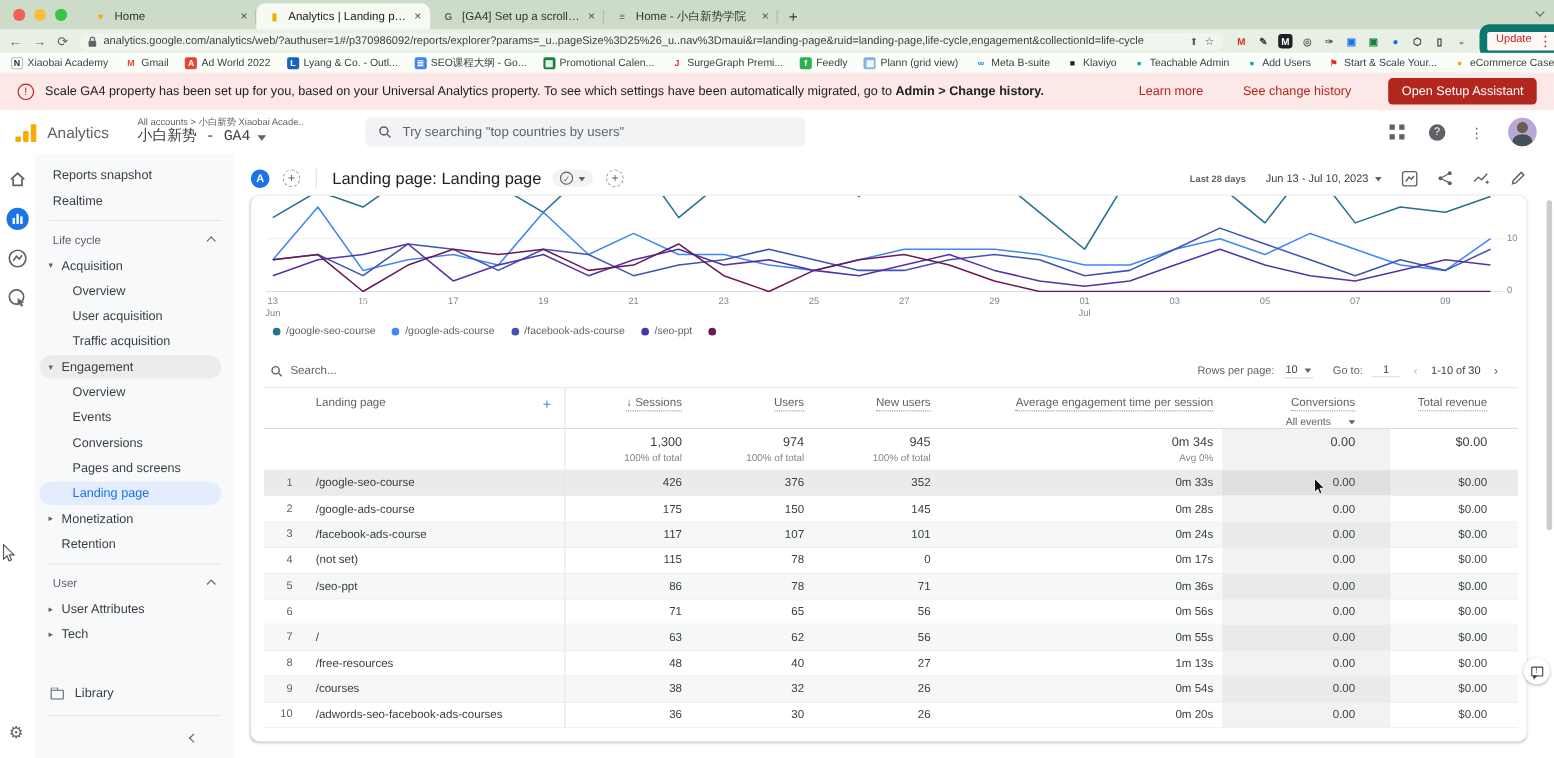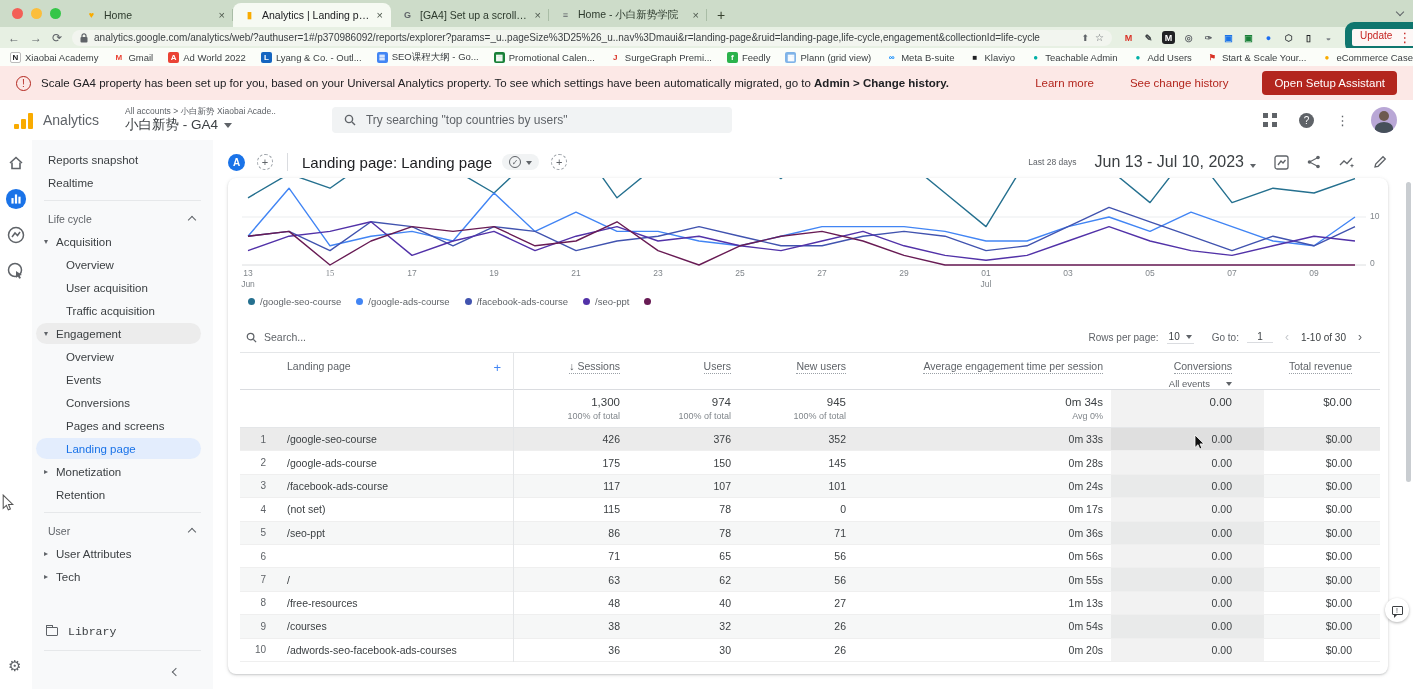--- a/index.html
+++ b/index.html
@@ -41,21 +41,21 @@
   .banner a{ color:#b3261e; text-decoration:none; font-size:11.5px; margin-left:26px; white-space:nowrap; }
   .cta{ background:#b3261e; color:#fff; font-size:11.5px; padding:6px 12px; border-radius:4px; margin-left:24px; white-space:nowrap; }
 
   
   .gahead{ position:absolute; left:0; top:100px; width:100%; height:40px; background:#fff; display:flex; align-items:center; }
   .galogo{ display:flex; align-items:flex-end; gap:2px; margin:0 10px 0 14px; height:18px; }
   .galogo i{ display:block; width:5px; border-radius:1px; background:#f9ab00; }
   .ga-name{ font-size:14px; color:#5f6368; margin-right:26px; }
   .crumbs{ line-height:1.25; }
   .crumbs .t{ font-size:8.5px; color:#5f6368; }
-  .crumbs .b{ font-size:13.5px; color:#3c4043; display:flex; align-items:center; gap:6px; }
+  .crumbs .b{ font-size:13.5px; color:#3c4043; display:flex; align-items:center; gap:6px;font-family:Liberation Mono, monospace; }
   .gsearch{ margin-left:56px; width:400px; height:26px; background:#f1f3f4; border-radius:4px; display:flex; align-items:center; gap:10px; padding:0 12px; font-size:12px; color:#5f6368; }
   .gahead .right{ margin-left:auto; display:flex; align-items:center; gap:22px; padding-right:16px; }
   .helpc{ width:15px; height:15px; border-radius:50%; background:#5f6368; color:#fff; font-size:10px; display:flex; align-items:center; justify-content:center; }
   .kebab{ color:#5f6368; font-size:13px; letter-spacing:0; }
   .avatar{ width:26px; height:26px; border-radius:50%; background:#b9a7d6; position:relative; overflow:hidden; }
   .avatar::before{ content:""; position:absolute; left:8px; top:4px; width:10px; height:10px; border-radius:50%; background:#6d5a50; }
   .avatar::after{ content:""; position:absolute; left:4px; top:15px; width:18px; height:12px; border-radius:50% 50% 0 0; background:#46505a; }
 
   
   .rail{ position:absolute; left:0; top:140px; width:32px; bottom:0; background:#fff; display:flex; flex-direction:column; align-items:center; padding-top:12px; gap:14px; }
@@ -65,38 +65,38 @@
   .ditem{ height:23px; display:flex; align-items:center; padding-left:16px; position:relative; }
   .ditem .arr{ width:12px; margin-left:-4px; color:#5f6368; font-size:8px; }
   .ditem.lvl1{ padding-left:34px; }
   .ditem.head{ color:#5f6368; font-size:10.5px; }
   .ditem.head .caret{ position:absolute; right:18px; }
   .pill{ position:absolute; left:4px; right:12px; top:1px; bottom:1px; border-radius:12px; z-index:0; }
   .pill.gray{ background:#ececec; } .pill.blue{ background:#e3edfd; }
   .ditem > span.lab{ position:relative; z-index:1; }
   .ditem.sel > span.lab{ color:#1a73e8; }
   .ddiv{ height:1px; background:#e6e8ea; margin:6px 12px 6px 12px; }
-  .library{ position:absolute; bottom:46px; left:0; right:0; height:24px; display:flex; align-items:center; gap:10px; padding-left:14px;font-family:Liberation Mono, monospace; }
+  .library{ position:absolute; bottom:46px; left:0; right:0; height:24px; display:flex; align-items:center; gap:10px; padding-left:14px; }
   .folder{ width:12px; height:9px; border:1.3px solid #5f6368; border-radius:1px; position:relative; }
   .folder::before{ content:""; position:absolute; left:-1px; top:-3px; width:5px; height:2px; border:1.3px solid #5f6368; border-bottom:none; border-radius:1px 1px 0 0; }
   .collapse{ position:absolute; bottom:12px; right:34px; color:#3c4043; }
   .drawer .botdiv{ position:absolute; bottom:38px; left:12px; right:12px; height:1px; background:#e6e8ea; }
 
   
   .main{ position:absolute; left:213px; top:140px; right:0; bottom:0; background:#fff; }
   .rephead{ position:absolute; left:0; top:6px; right:0; height:32px; display:flex; align-items:center; }
   .badgeA{ width:17px; height:17px; border-radius:50%; background:#1a73e8; color:#fff; font-size:10px; font-weight:bold; display:flex; align-items:center; justify-content:center; margin-left:15px; }
   .dashplus{ width:16px; height:16px; border-radius:50%; border:1px dashed #9aa0a6; color:#5f6368; font-size:11px; display:flex; align-items:center; justify-content:center; margin-left:12px; }
   .vsep{ width:1px; height:18px; background:#dadce0; margin:0 14px 0 14px; }
   .rtitle{ font-size:15px; color:#202124; }
   .checkpill{ display:flex; align-items:center; gap:5px; margin-left:10px; background:#f1f3f4; border-radius:10px; padding:2px 7px; }
   .checkc{ width:12px; height:12px; border-radius:50%; border:1.3px solid #5f6368; color:#5f6368; font-size:8px; display:flex; align-items:center; justify-content:center; }
   .rephead .right{ margin-left:auto; display:flex; align-items:center; gap:18px; padding-right:26px; }
-  .datepreset{ font-size:8.5px; color:#5f6368; }
-  .daterange{ font-size:16px; color:#3c4043; display:flex; align-items:flex-end; gap:6px; }
+  .datepreset{ font-size:8.5px; color:#5f6368;font-weight:bold; }
+  .daterange{ font-size:10px; color:#3c4043; display:flex; align-items:flex-end; gap:6px; }
   .hdic{ color:#5f6368; font-size:13px; }
 
   
   .card{ position:absolute; left:15px; top:38px; width:1160px; height:496px; background:#fff; border-radius:8px;
     box-shadow:0 1px 2px rgba(60,64,67,.22), 0 1px 4px rgba(60,64,67,.1); }
   .chartwrap{ position:absolute; left:0; top:0; width:1160px; height:88px; overflow:hidden; border-radius:8px 8px 0 0; }
   .ylab{ position:absolute; font-size:8.5px; color:#80868b; left:1142px; }
   .xlabels{ position:absolute; left:0; top:90px; width:1160px; height:24px; }
   .xl{ position:absolute; font-size:8.5px; color:#80868b; text-align:center; width:30px; line-height:1.3; }
   .legend{ position:absolute; left:20px; top:118px; display:flex; align-items:center; gap:15px; }

